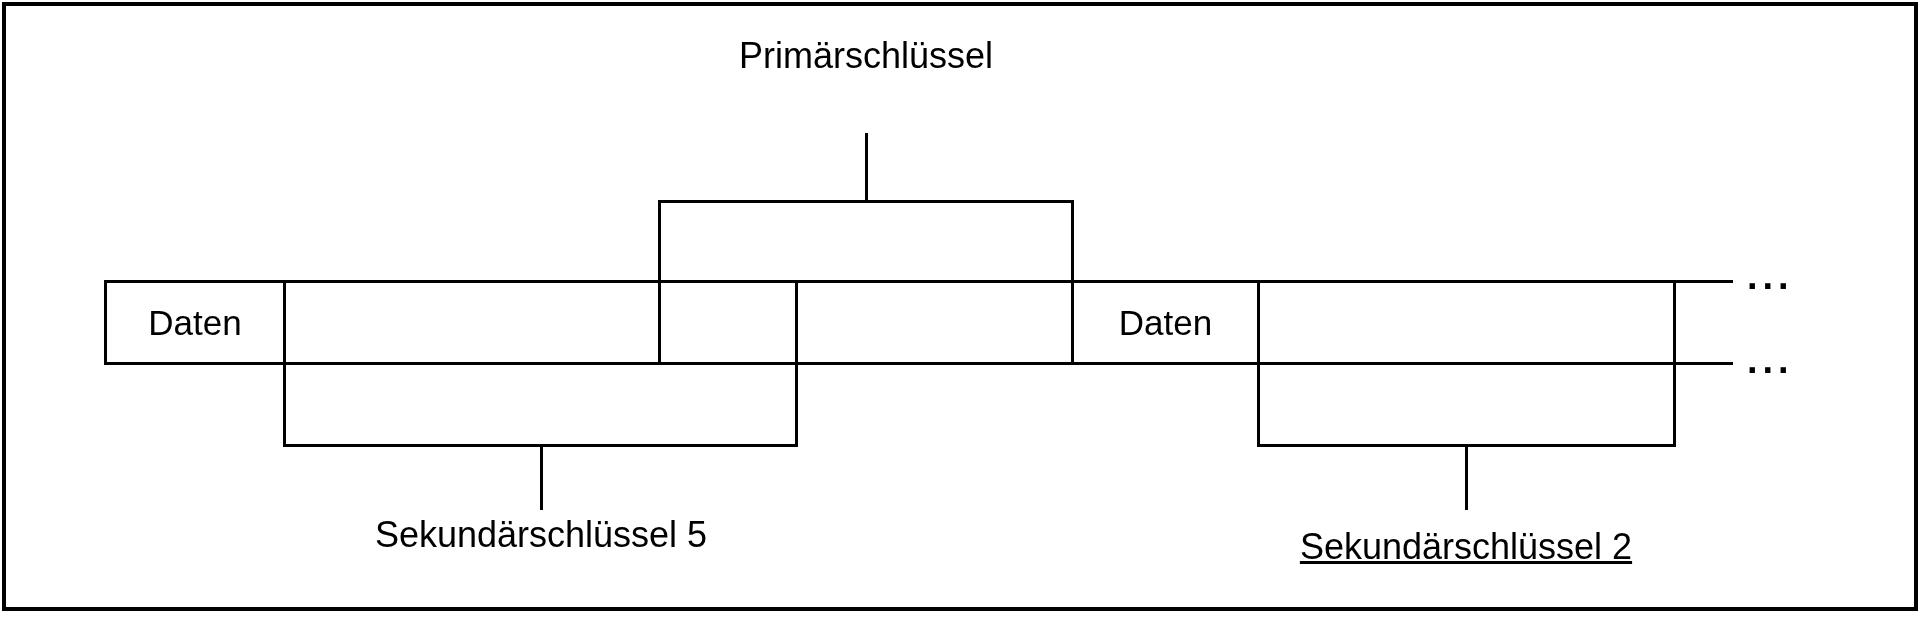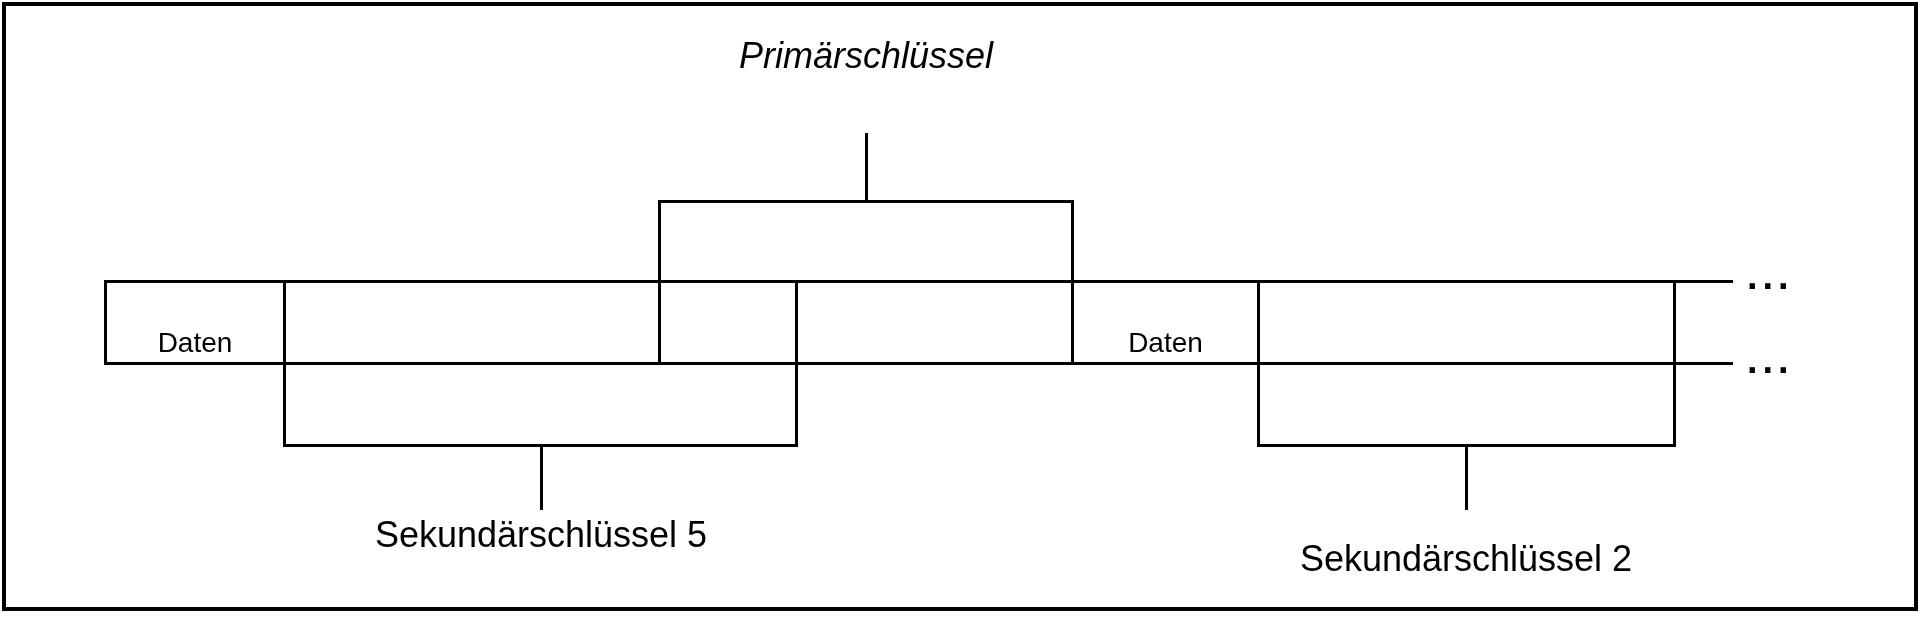--- a/index.html
+++ b/index.html
@@ -33,40 +33,39 @@
     font-size:36px;
     line-height:45px;
     text-align:center;
     white-space:nowrap;
   }
   .cell{
     position:absolute;
     display:flex;
     align-items:center;
     justify-content:center;
-    font-size:28px;
+    font-size:35px;
     white-space:nowrap;
-    margin-top:20px;
   }
   .dots{
     position:absolute;
     font-size:38px;
     line-height:38px;
     letter-spacing:5px;
     font-weight:bold;
   }
 </style>
 </head>
 <body>
 
 <div class="canvas">
 
   <div class="frame"></div>
 
-  <div class="label" style="left:616px; top:33px; width:500px;font-style:italic;">
+  <div class="label" style="left:616px; top:33px; width:500px;">
     <div>Primärschlüssel</div>
   </div>
 
   <div class="ln" style="left:865px; top:133px; width:3px; height:70px;"></div>
 
   <div class="ln" style="left:658px; top:200px; width:416px; height:3px;"></div>
   <div class="ln" style="left:658px; top:200px; width:3px; height:165px;"></div>
   <div class="ln" style="left:1071px; top:200px; width:3px; height:165px;"></div>
 
   <div class="ln" style="left:104px; top:280px; width:1629px; height:3px;"></div>
@@ -83,15 +82,15 @@
 
   <div class="dots" style="left:1747px; top:257px;">...</div>
   <div class="dots" style="left:1747px; top:341px;">...</div>
 
   <div class="ln" style="left:283px; top:444px; width:515px; height:3px;"></div>
   <div class="ln" style="left:540px; top:447px; width:3px; height:63px;"></div>
   <div class="label" style="left:291px; top:512px; width:500px;">Sekundärschlüssel 5</div>
 
   <div class="ln" style="left:1257px; top:444px; width:419px; height:3px;"></div>
   <div class="ln" style="left:1465px; top:447px; width:3px; height:63px;"></div>
-  <div class="label" style="left:1216px; top:536px; width:500px;">Sekundärschlüssel 2</div>
+  <div class="label" style="left:1216px; top:524px; width:500px;text-decoration:underline;">Sekundärschlüssel 2</div>
 
 </div>
 
 </body></html>

